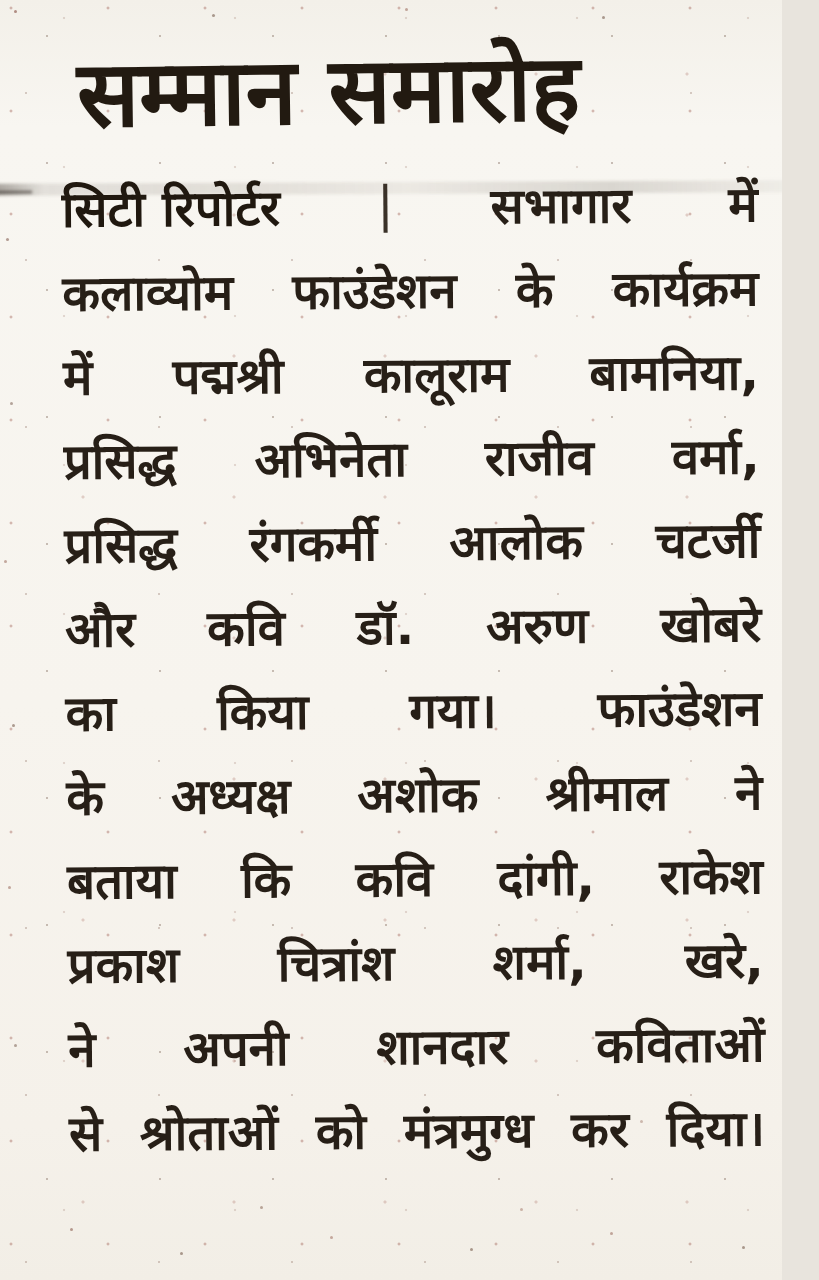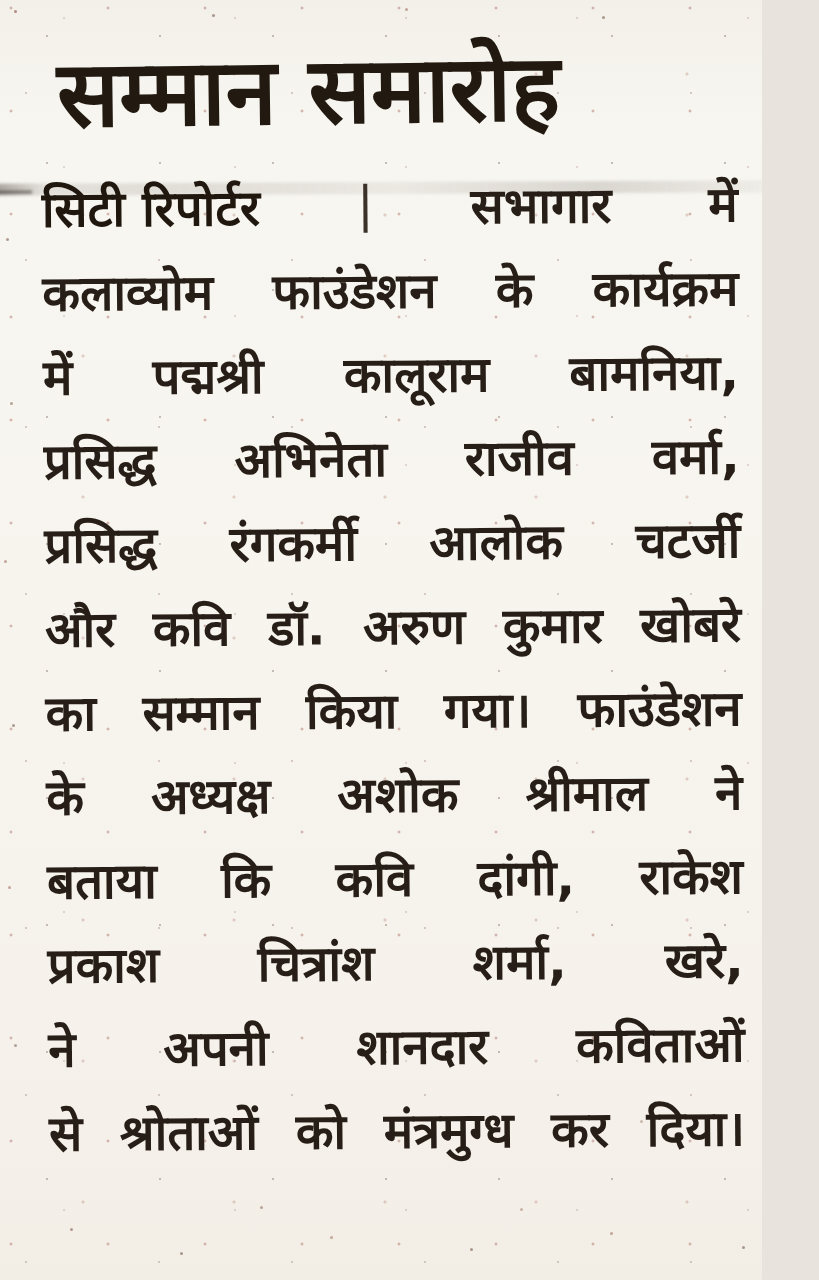--- a/index.html
+++ b/index.html
@@ -8,20 +8,21 @@
     background: #e8e4dd;
     font-family: "DejaVu Sans", sans-serif;
     overflow: hidden;
   }
   .clipping {
     position: relative;
     width: 762px; height: 1280px;
     background: linear-gradient(180deg, #f3f0e9 0%, #f8f6f1 10%, #f7f4ee 55%, #f5f1ea 88%, #f2eee6 100%);
     overflow: hidden;
     color: #261e16;
+    padding-left: 20px;
   }
   
   .clipping::before {
     content: "";
     position: absolute; inset: 0;
     pointer-events: none;
     background-image:
       radial-gradient(circle at 11px 8px,  rgba(146,74,62,0.40) 1.1px, transparent 1.8px),
       radial-gradient(circle at 47px 36px, rgba(92,64,48,0.35) 0.9px, transparent 1.5px),
       radial-gradient(circle at 83px 74px, rgba(160,96,84,0.30) 1.2px, transparent 1.9px),
@@ -137,26 +138,24 @@
           <span>प्रसिद्ध</span>
           <span>रंगकर्मी</span>
           <span>आलोक</span>
           <span>चटर्जी</span>
         </div>
       <div class="line">
           <span>और</span>
           <span>कवि</span>
           <span>डॉ.</span>
           <span>अरुण</span>
-          <span>कुमार</span>
           <span>खोबरे</span>
         </div>
       <div class="line">
           <span>का</span>
-          <span>सम्मान</span>
           <span>किया</span>
           <span>गया।</span>
           <span>फाउंडेशन</span>
         </div>
       <div class="line">
           <span>के</span>
           <span>अध्यक्ष</span>
           <span>अशोक</span>
           <span>श्रीमाल</span>
           <span>ने</span>

